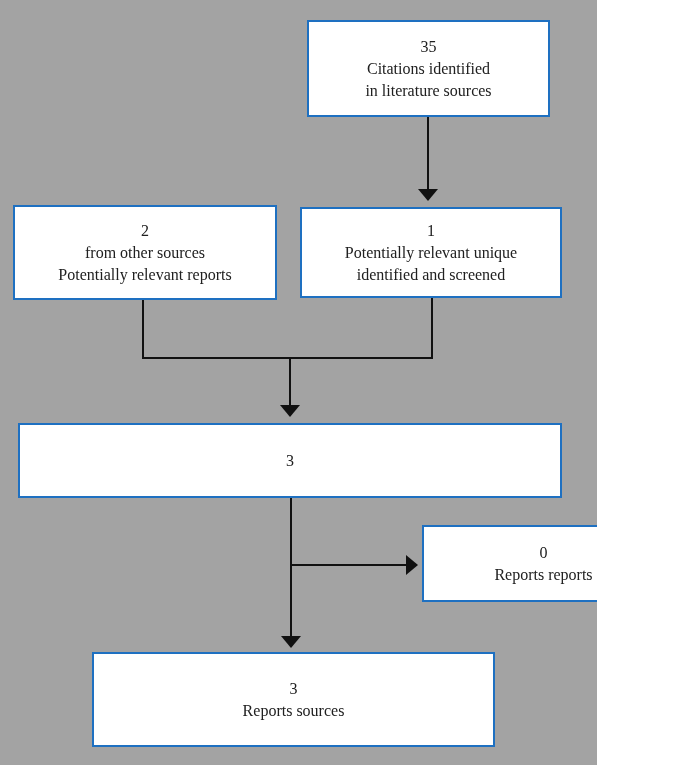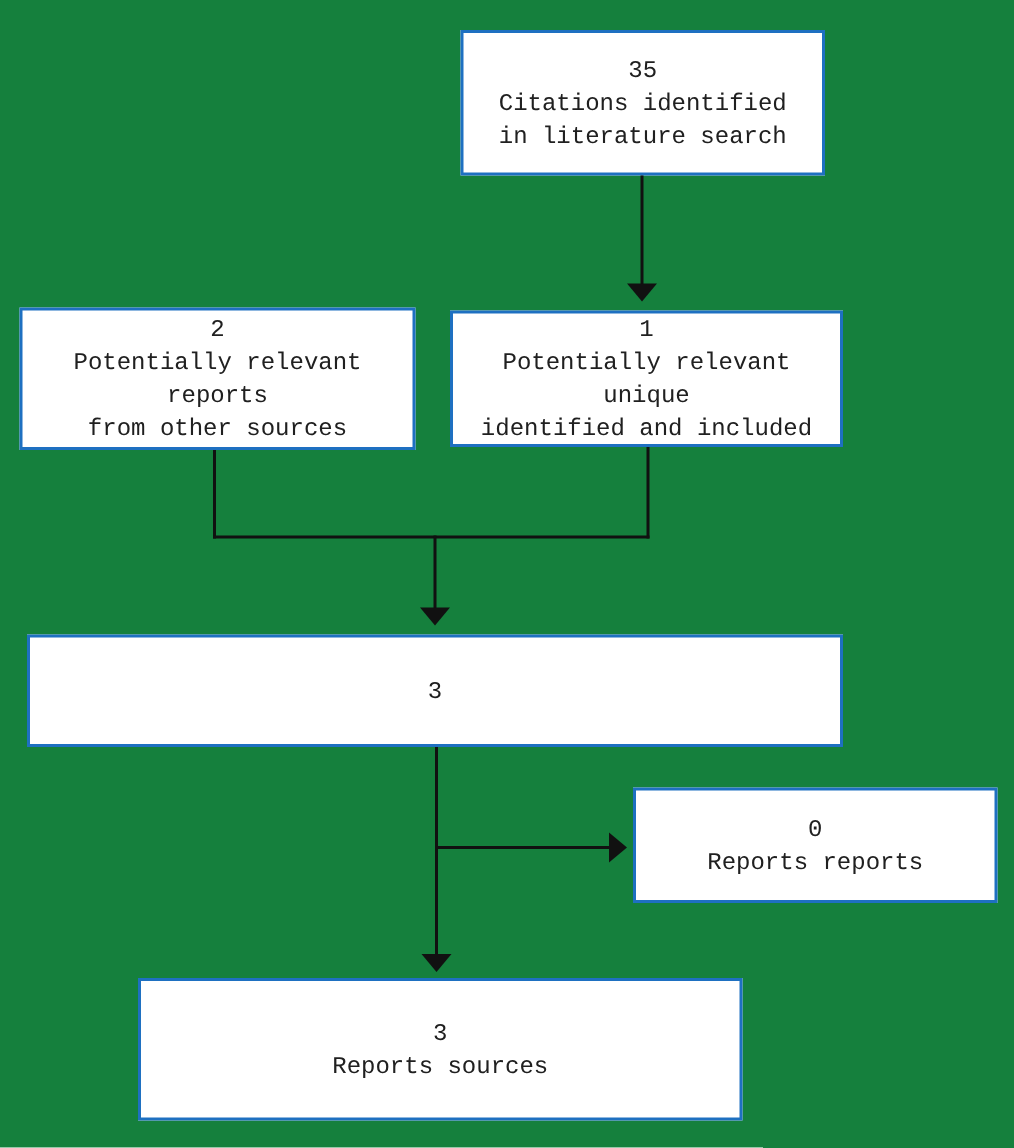--- a/index.html
+++ b/index.html
@@ -2,24 +2,24 @@
 <html><head>
 <meta charset="utf-8">
 <style>
   html, body {
     margin: 0;
     padding: 0;
     background: #ffffff;
   }
   .canvas {
     position: relative;
-    width: 676px;
+    width: 597px;
     height: 765px;
-    background: #15803d;
-    font-family: Liberation Mono, monospace;
+    background: #a3a3a3;
+    font-family: Liberation Serif, serif;
     color: #202020;
     overflow: hidden;
   }
   .box {
     position: absolute;
     box-sizing: border-box;
     border: 2px solid #1e70c1;
     background: #ffffff;
     display: flex;
     flex-direction: column;
@@ -86,33 +86,33 @@
   #a4-head { left: 406px; top: 555px; }
 </style>
 </head>
 <body>
 
 <div class="canvas">
 
   <div class="box" id="box-citations">
     <div class="num">35</div>
     <div class="line">Citations identified</div>
-    <div class="line">in literature search</div>
+    <div class="line">in literature sources</div>
   </div>
 
   <div class="box" id="box-other-sources">
     <div class="num">2</div>
+    <div class="line">from other sources</div>
     <div class="line">Potentially relevant reports</div>
-    <div class="line">from other sources</div>
   </div>
 
   <div class="box" id="box-screened">
     <div class="num">1</div>
     <div class="line">Potentially relevant unique</div>
-    <div class="line">identified and included</div>
+    <div class="line">identified and screened</div>
   </div>
 
   <div class="box" id="box-total">
     <div class="num">3</div>
   </div>
 
   <div class="box" id="box-excluded">
     <div class="num">0</div>
     <div class="line">Reports reports</div>
   </div>

